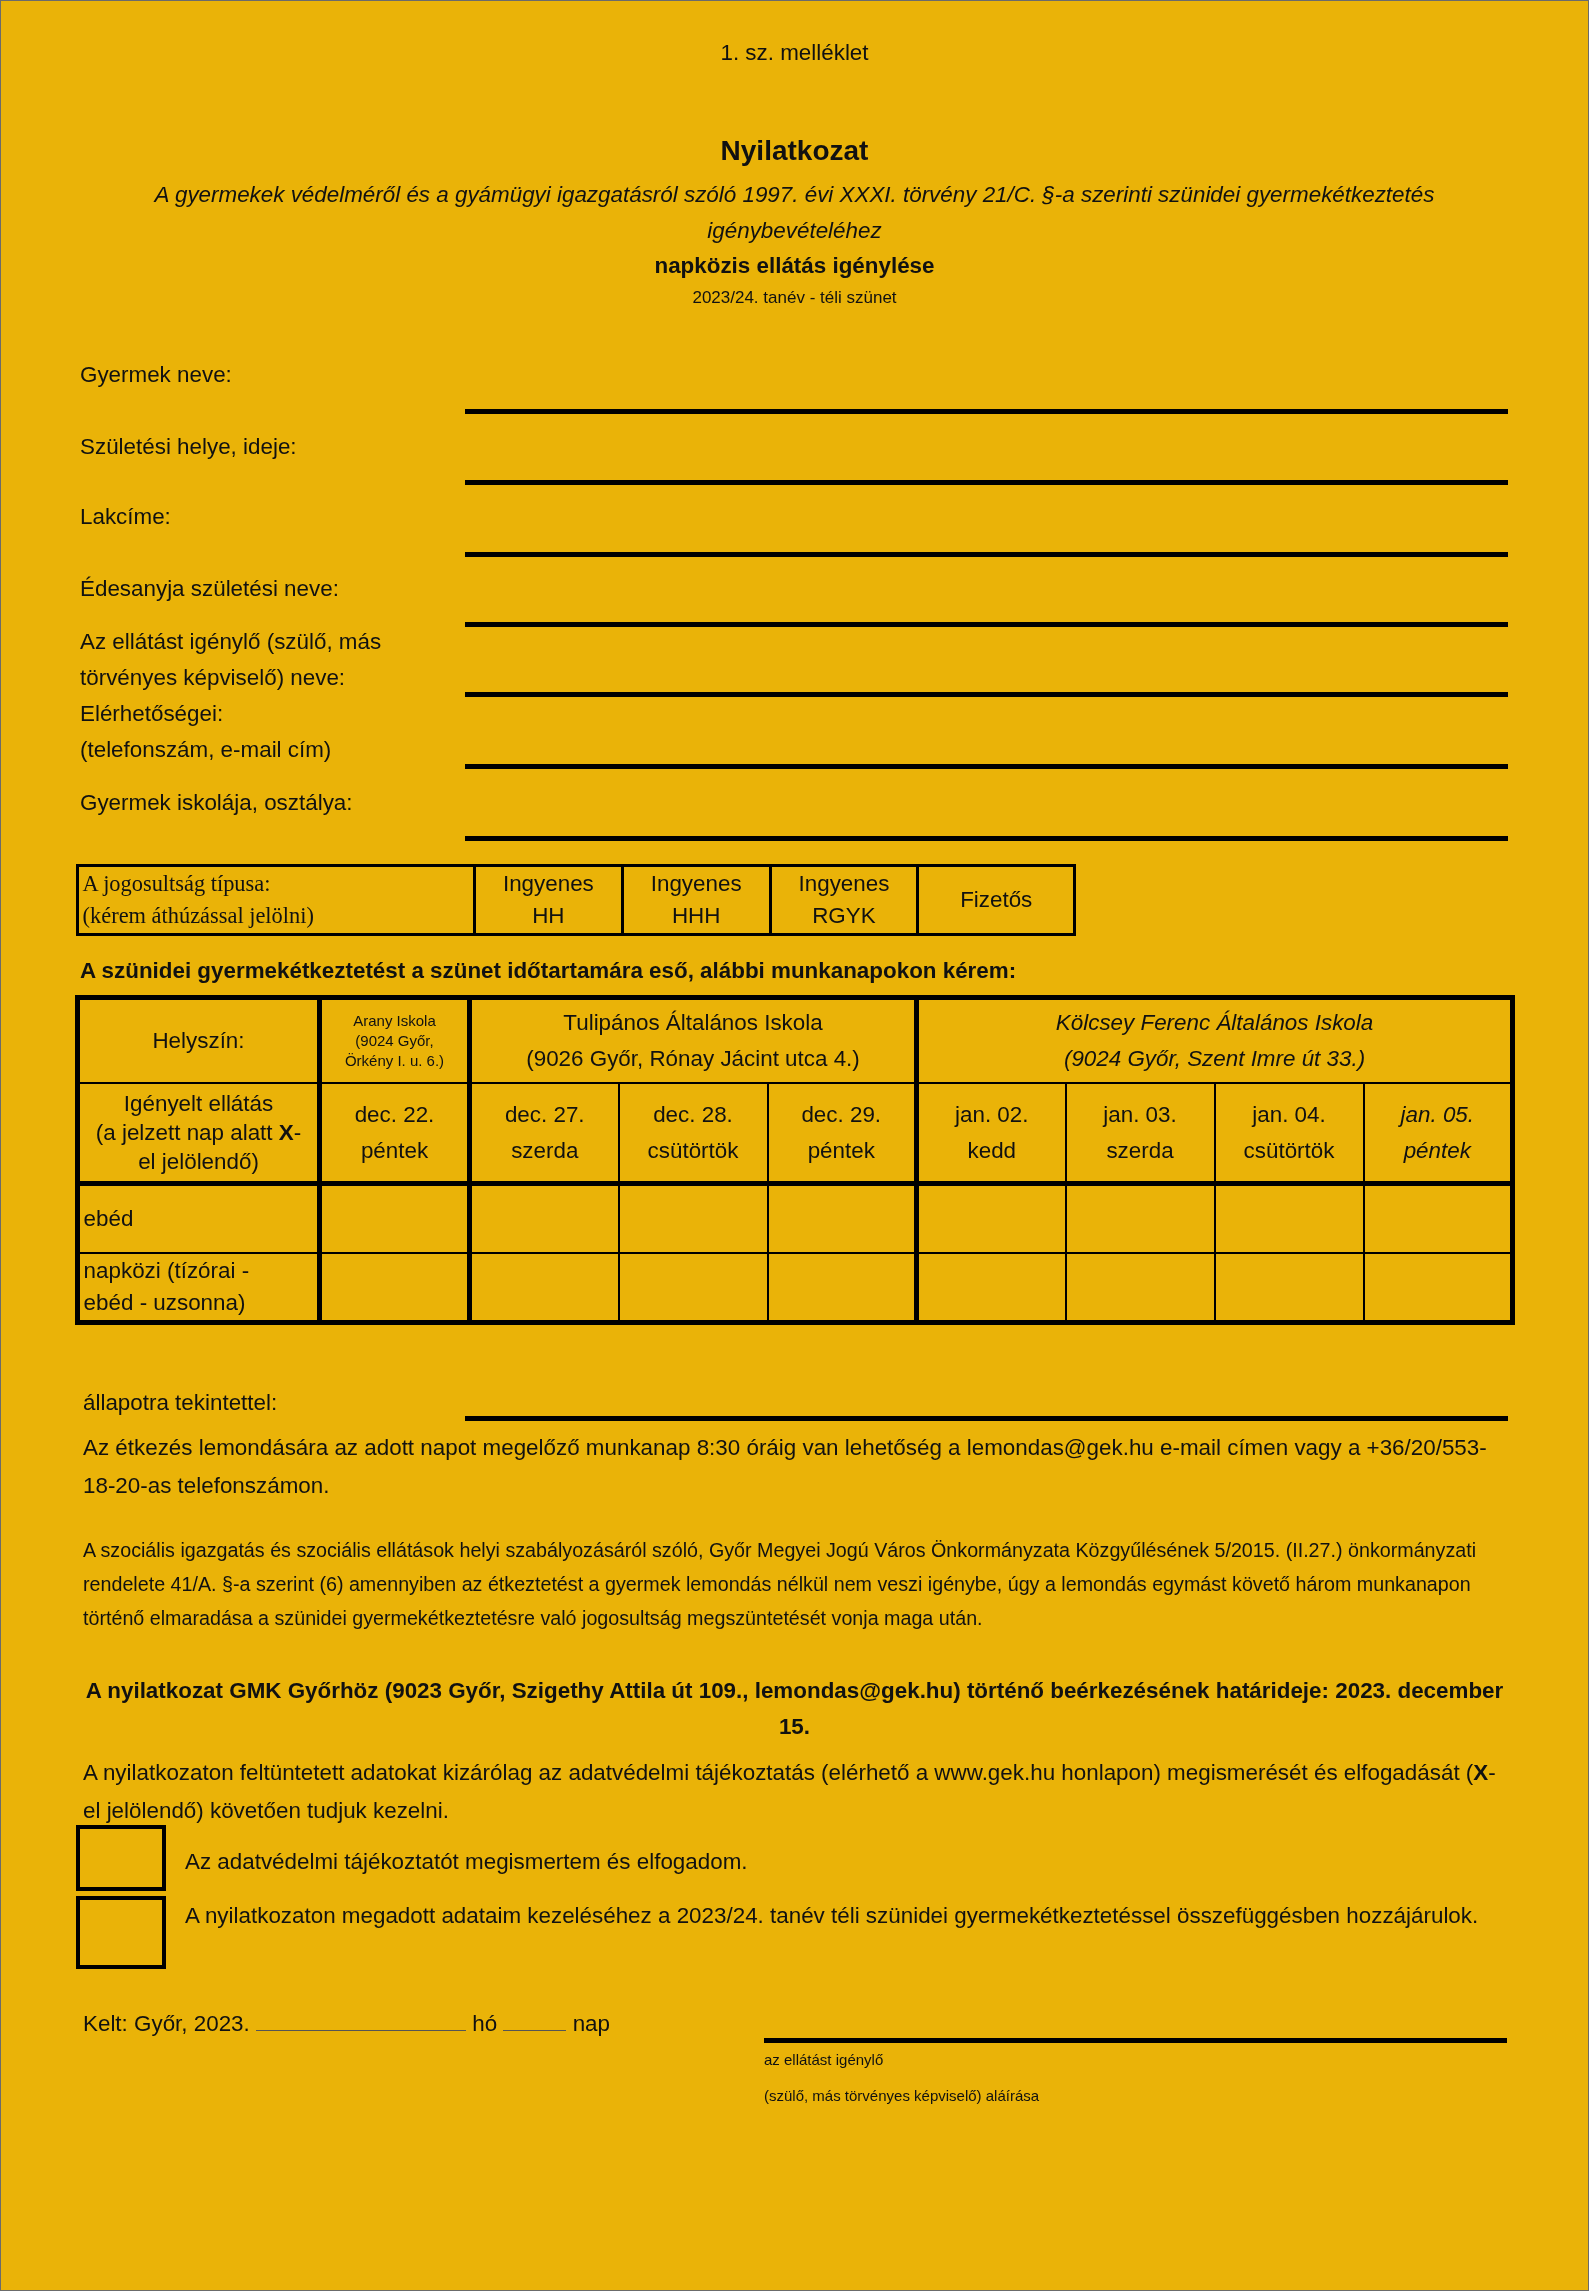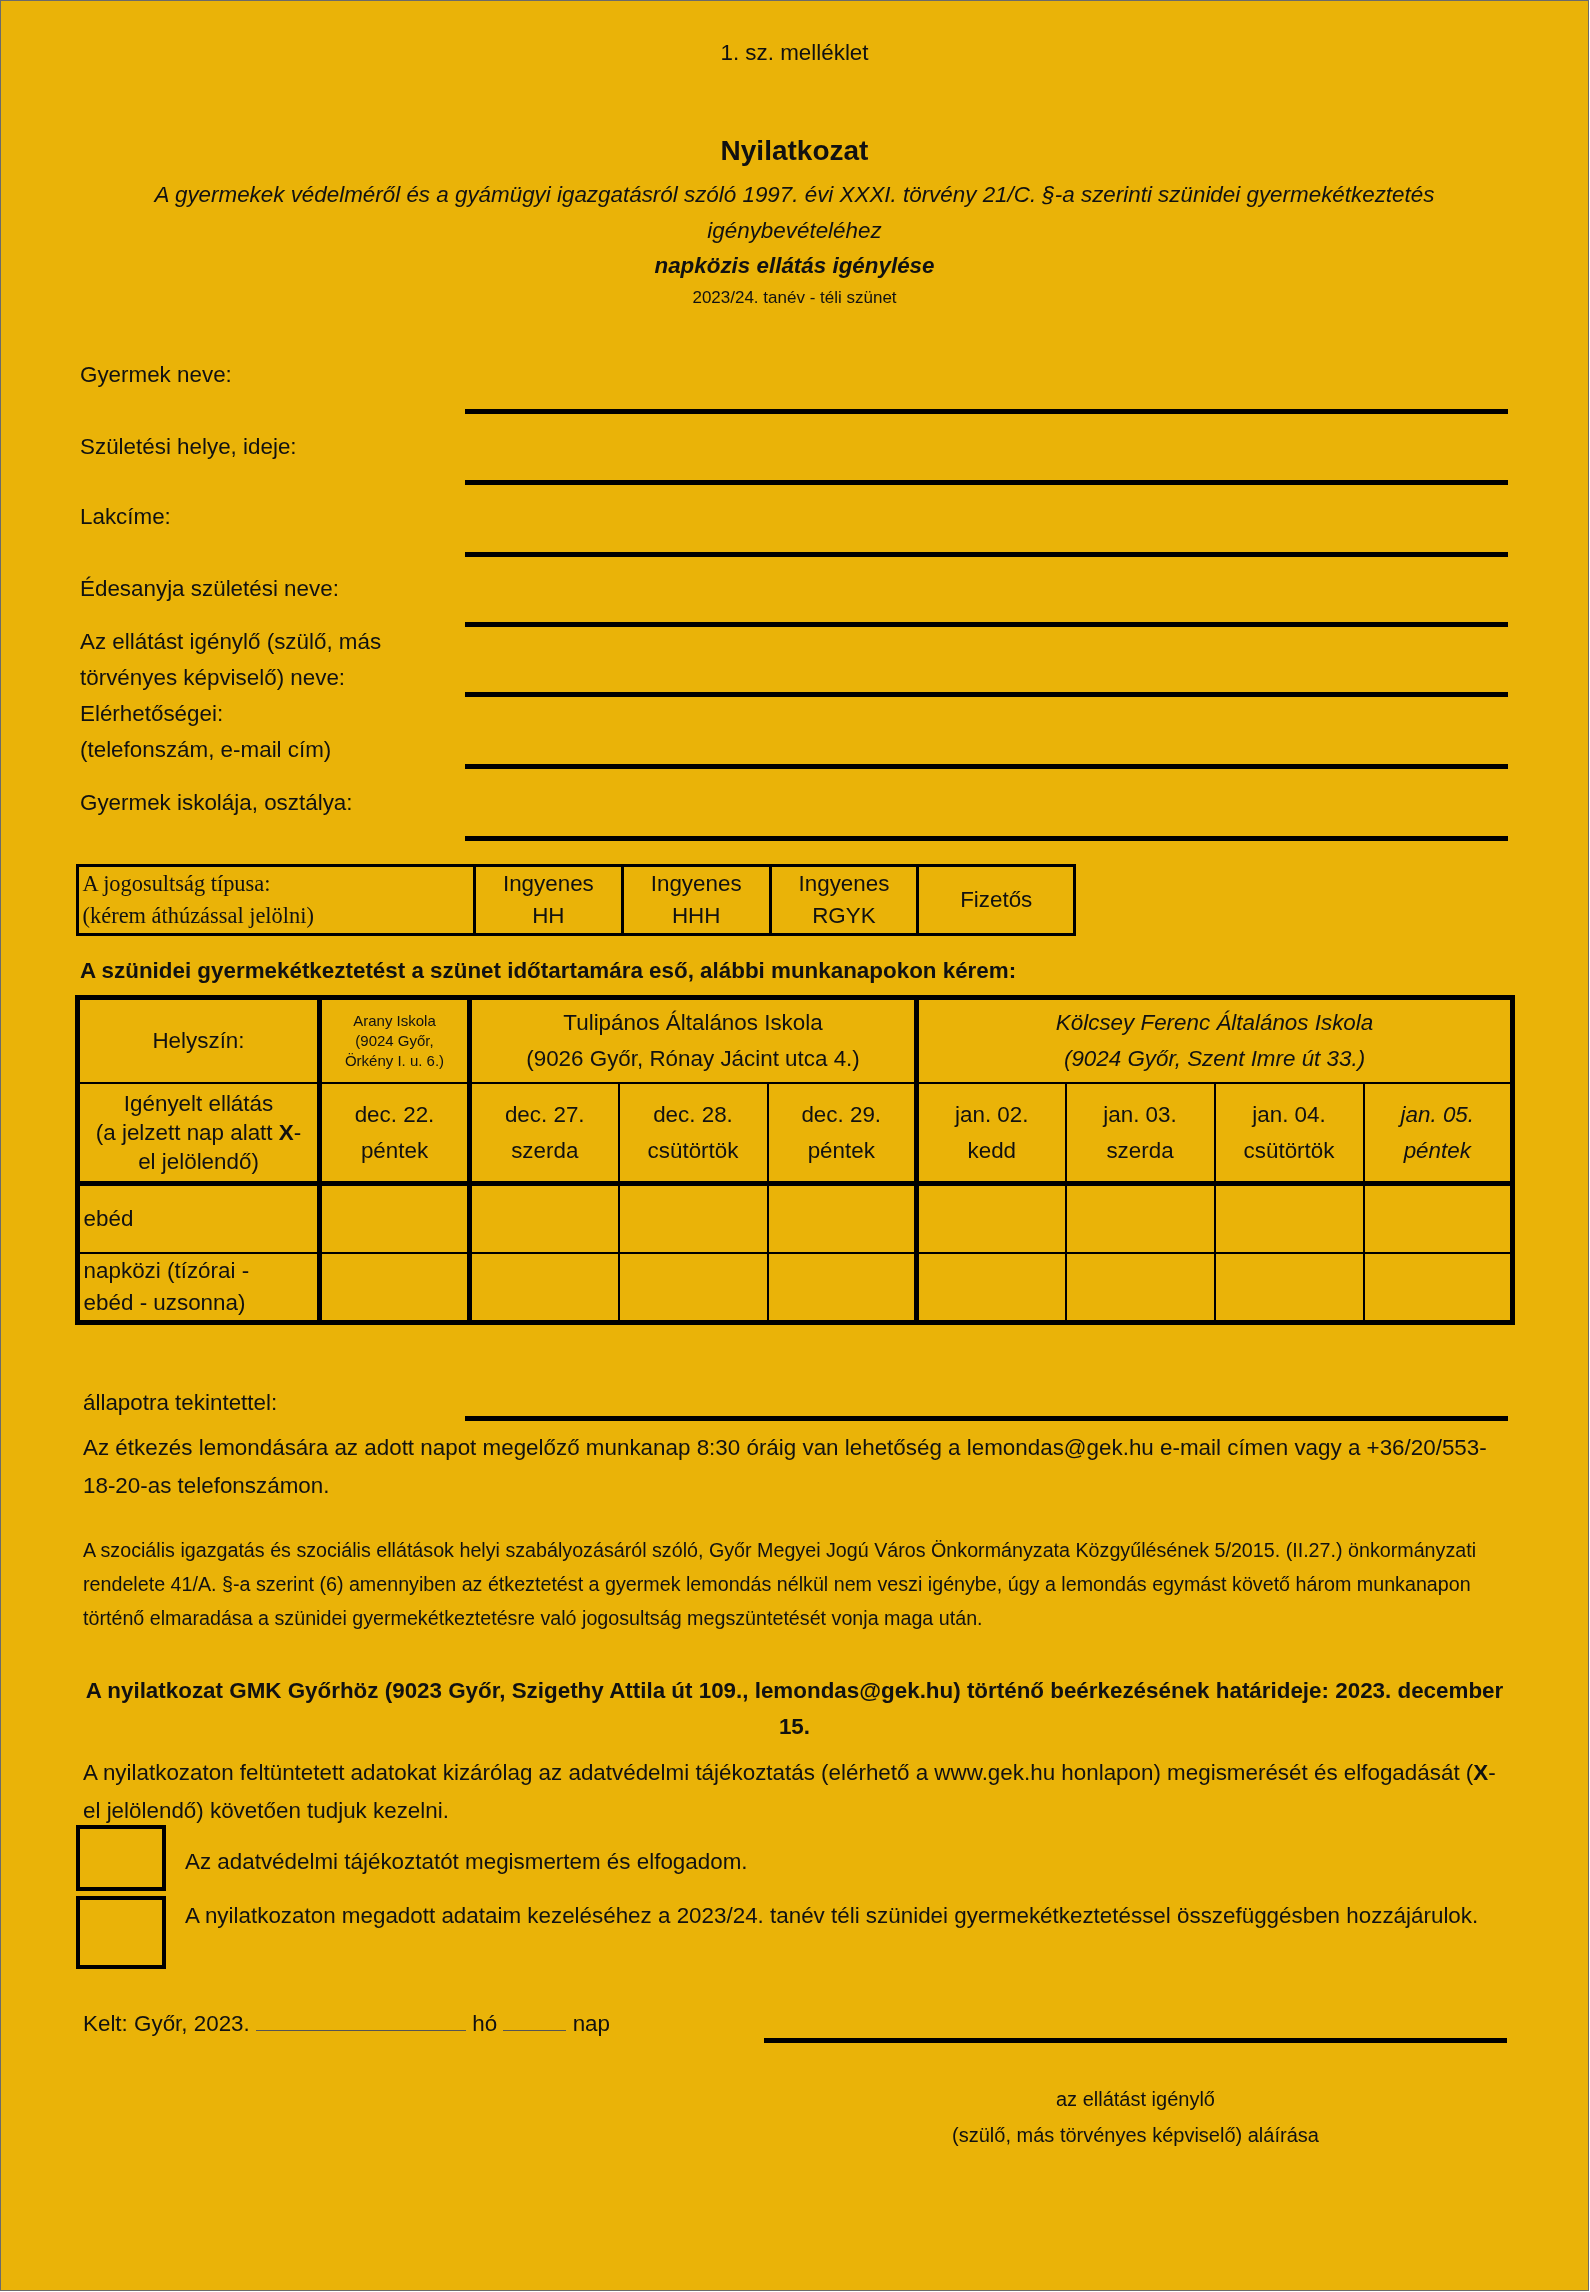--- a/index.html
+++ b/index.html
@@ -8,21 +8,21 @@
     position: relative; width: 1587px; height: 2289px;
     border: 1.8px solid #6b6b6b; background: #eab308;
     font-family: "Liberation Sans", "DejaVu Sans", sans-serif; color: #111;
     font-size: 22.4px;
   }
   .abs { position: absolute; }
   .center { text-align: center; left: 0; right: 0; }
   .annex { top: 39px; font-size: 22.4px; }
   .title { top: 134px; font-size: 28px; font-weight: bold; }
   .subtitle { top: 176px; font-size: 22.4px; font-style: italic; line-height: 36px; left: 81px; right: 81px; }
-  .subtitle2 { top: 252px; font-size: 22.4px; font-style: italic; font-weight: bold; }
+  .subtitle2 { top: 252px; font-size: 22.4px; font-weight: bold; }
   .subtitle3 { top: 287px; font-size: 17px; }
 
   .field-label { left: 79px; font-size: 22.4px; line-height: 36px; }
   .field-line { left: 464px; width: 1043px; height: 4.5px; background: #000; }
 
   table { border-collapse: collapse; }
   .elig { position: absolute; left: 75px; top: 863px; }
   .elig td { border: 3.6px solid #000; height: 66px; font-size: 22.4px; line-height: 32px; text-align: center; padding: 0 5.4px; }
   .elig td.lbl { text-align: left; width: 385px; padding-left: 3.6px; font-family: Liberation Serif, serif; }
   .elig td.opt { width: 134px; }
@@ -43,21 +43,21 @@
 
   .para { left: 82px; right: 82px; font-size: 22.4px; line-height: 38px; }
   .small-para { left: 82px; right: 82px; font-size: 19.7px; line-height: 34px; }
   .bold-center { left: 82px; right: 82px; text-align: center; font-weight: bold; font-size: 22.4px; line-height: 36px; }
 
   .checkbox { left: 75px; width: 90px; height: 66px; border: 4.5px solid #000; box-sizing: border-box; }
   .check-text { left: 184px; right: 82px; font-size: 22.4px; line-height: 36px; }
 
   .blank { display: inline-block; border-bottom: 1.8px solid #555; vertical-align: baseline; }
   .sign-line { left: 763px; width: 743px; height: 4.5px; background: #000; top: 2037px; }
-  .sign-cap { left: 763px; width: 743px; text-align: center; font-size: 20px; line-height: 36px; margin-top: 39px; }
+  .sign-cap { left: 763px; width: 743px; text-align: left; font-size: 15px; line-height: 36px; }
   b { font-weight: bold; }
 </style>
 </head>
 <body>
 
 <div class="page">
 
   <div class="abs center annex">1. sz. melléklet</div>
   <div class="abs center title">Nyilatkozat</div>
   <div class="abs center subtitle">A gyermekek védelméről és a gyámügyi igazgatásról szóló 1997. évi XXXI. törvény 21/C. §-a szerinti szünidei gyermekétkeztetés igénybevételéhez</div>

